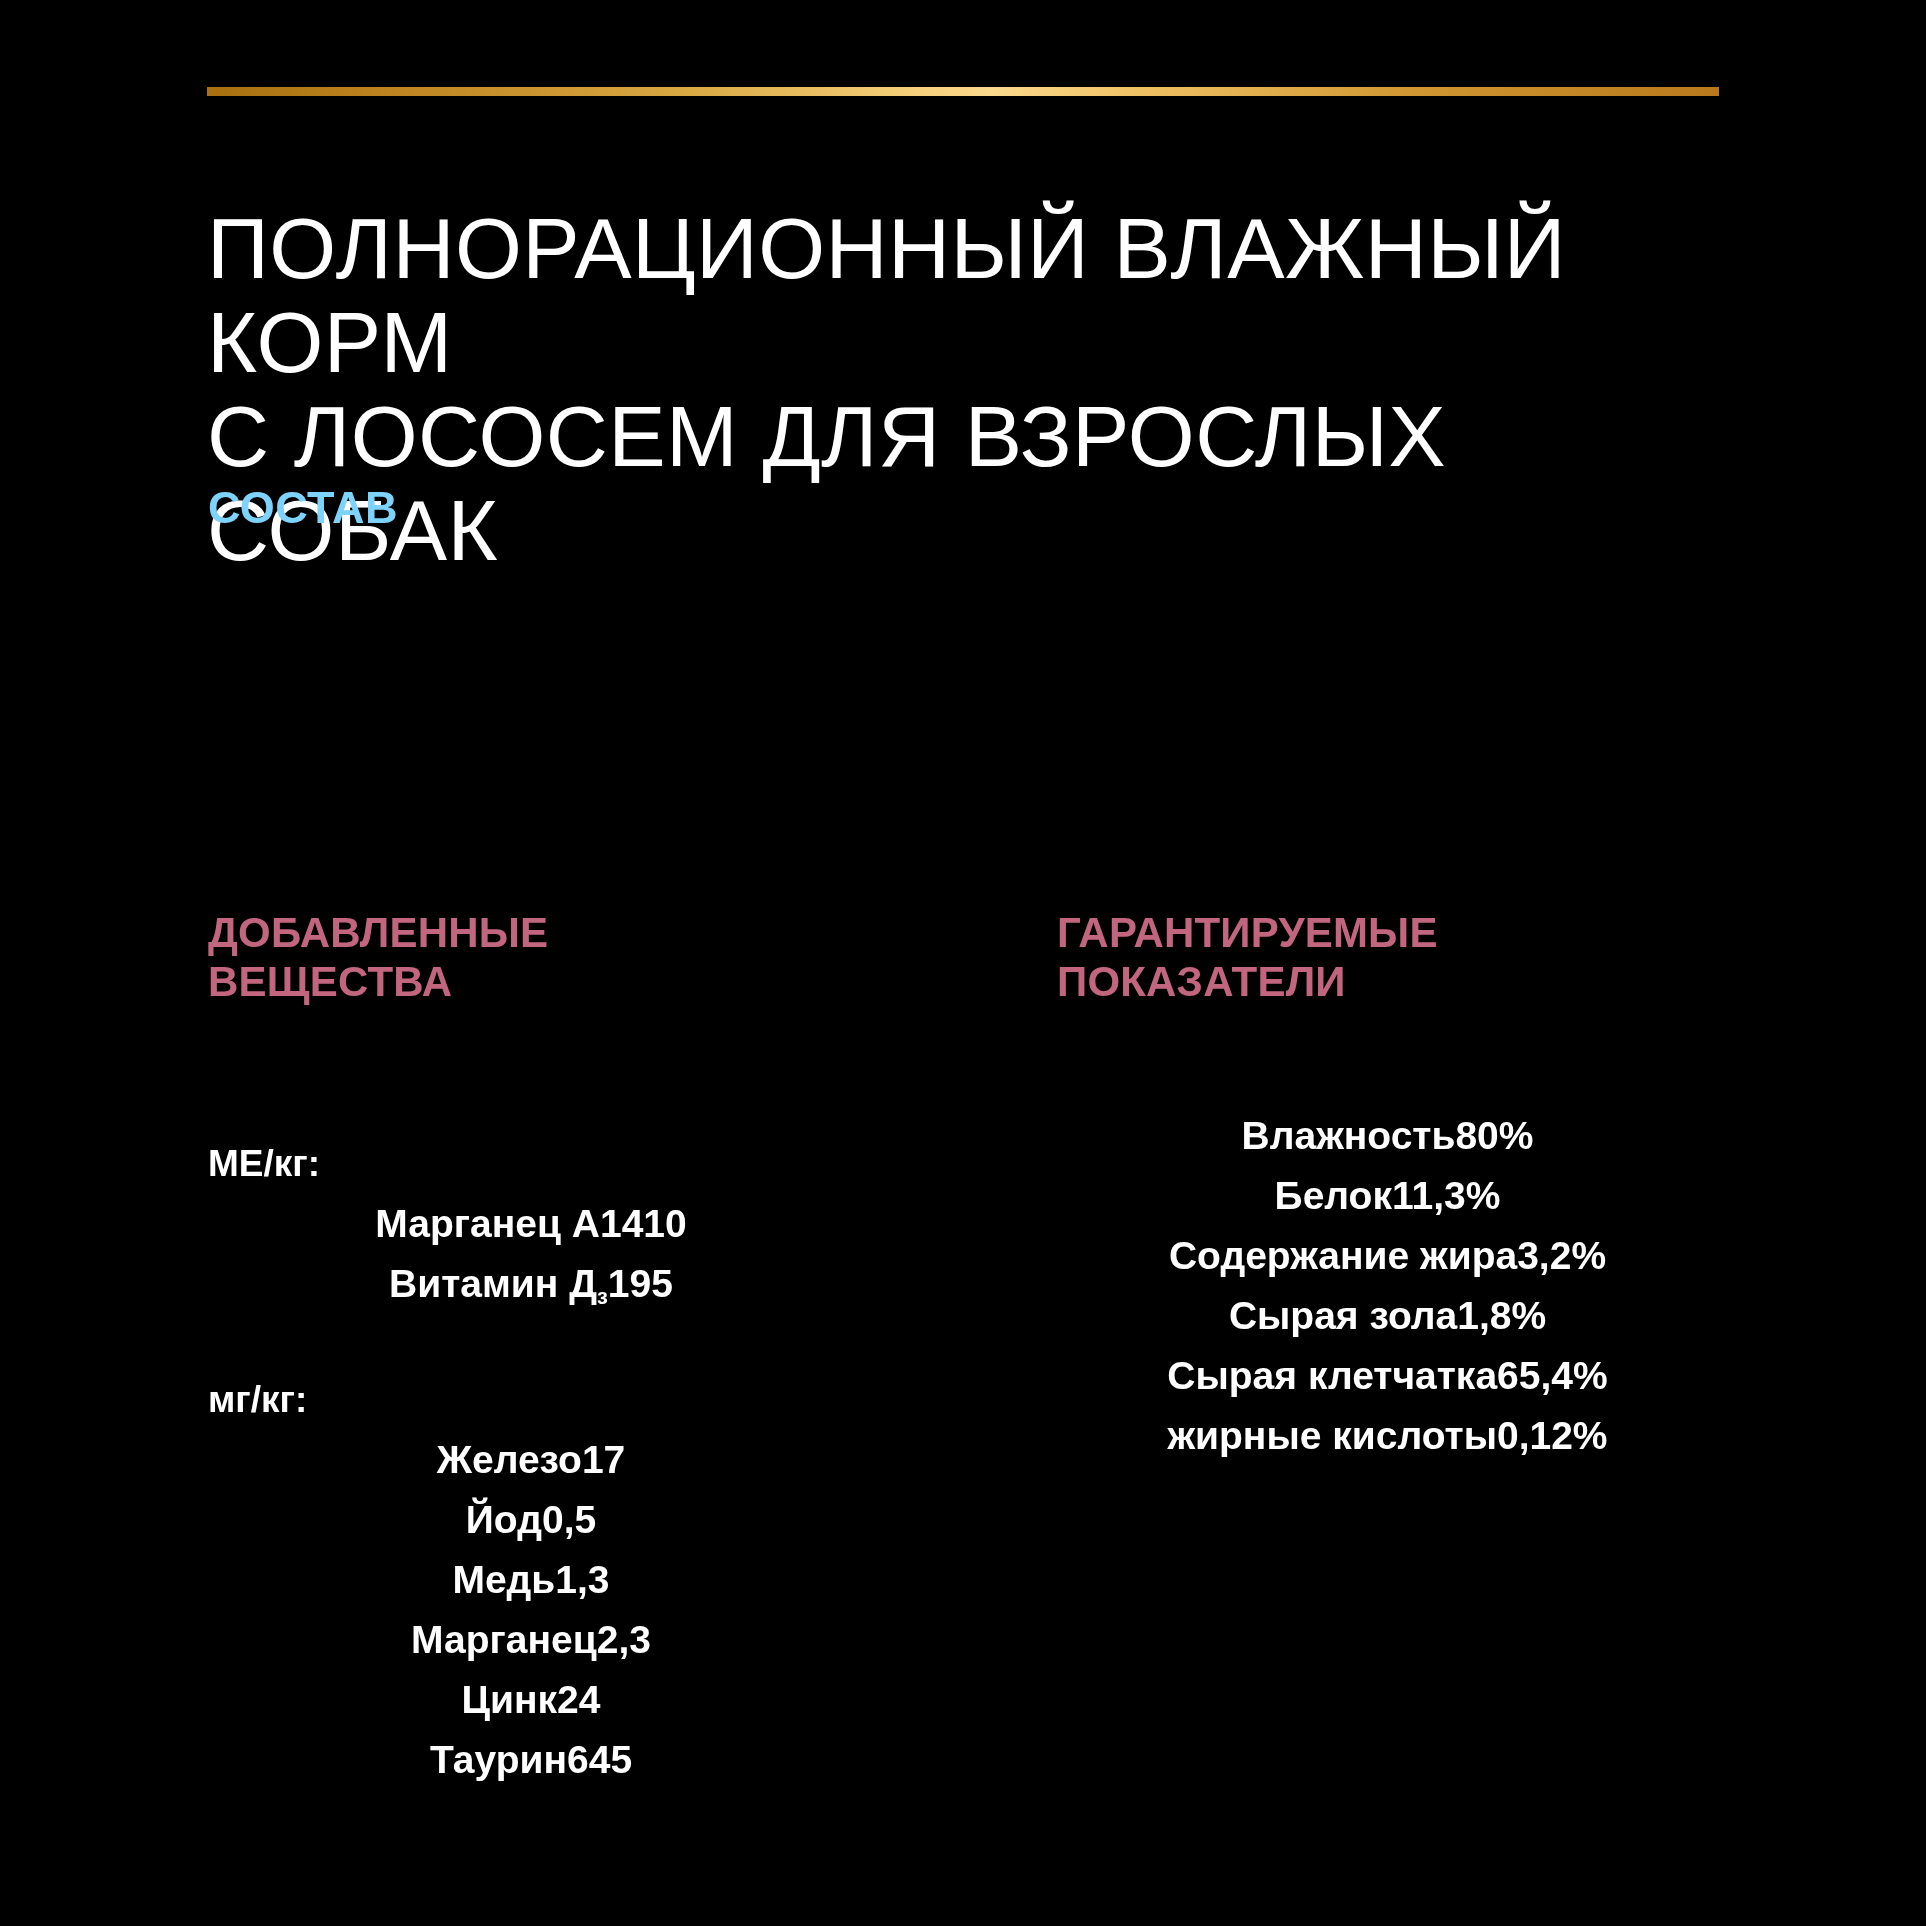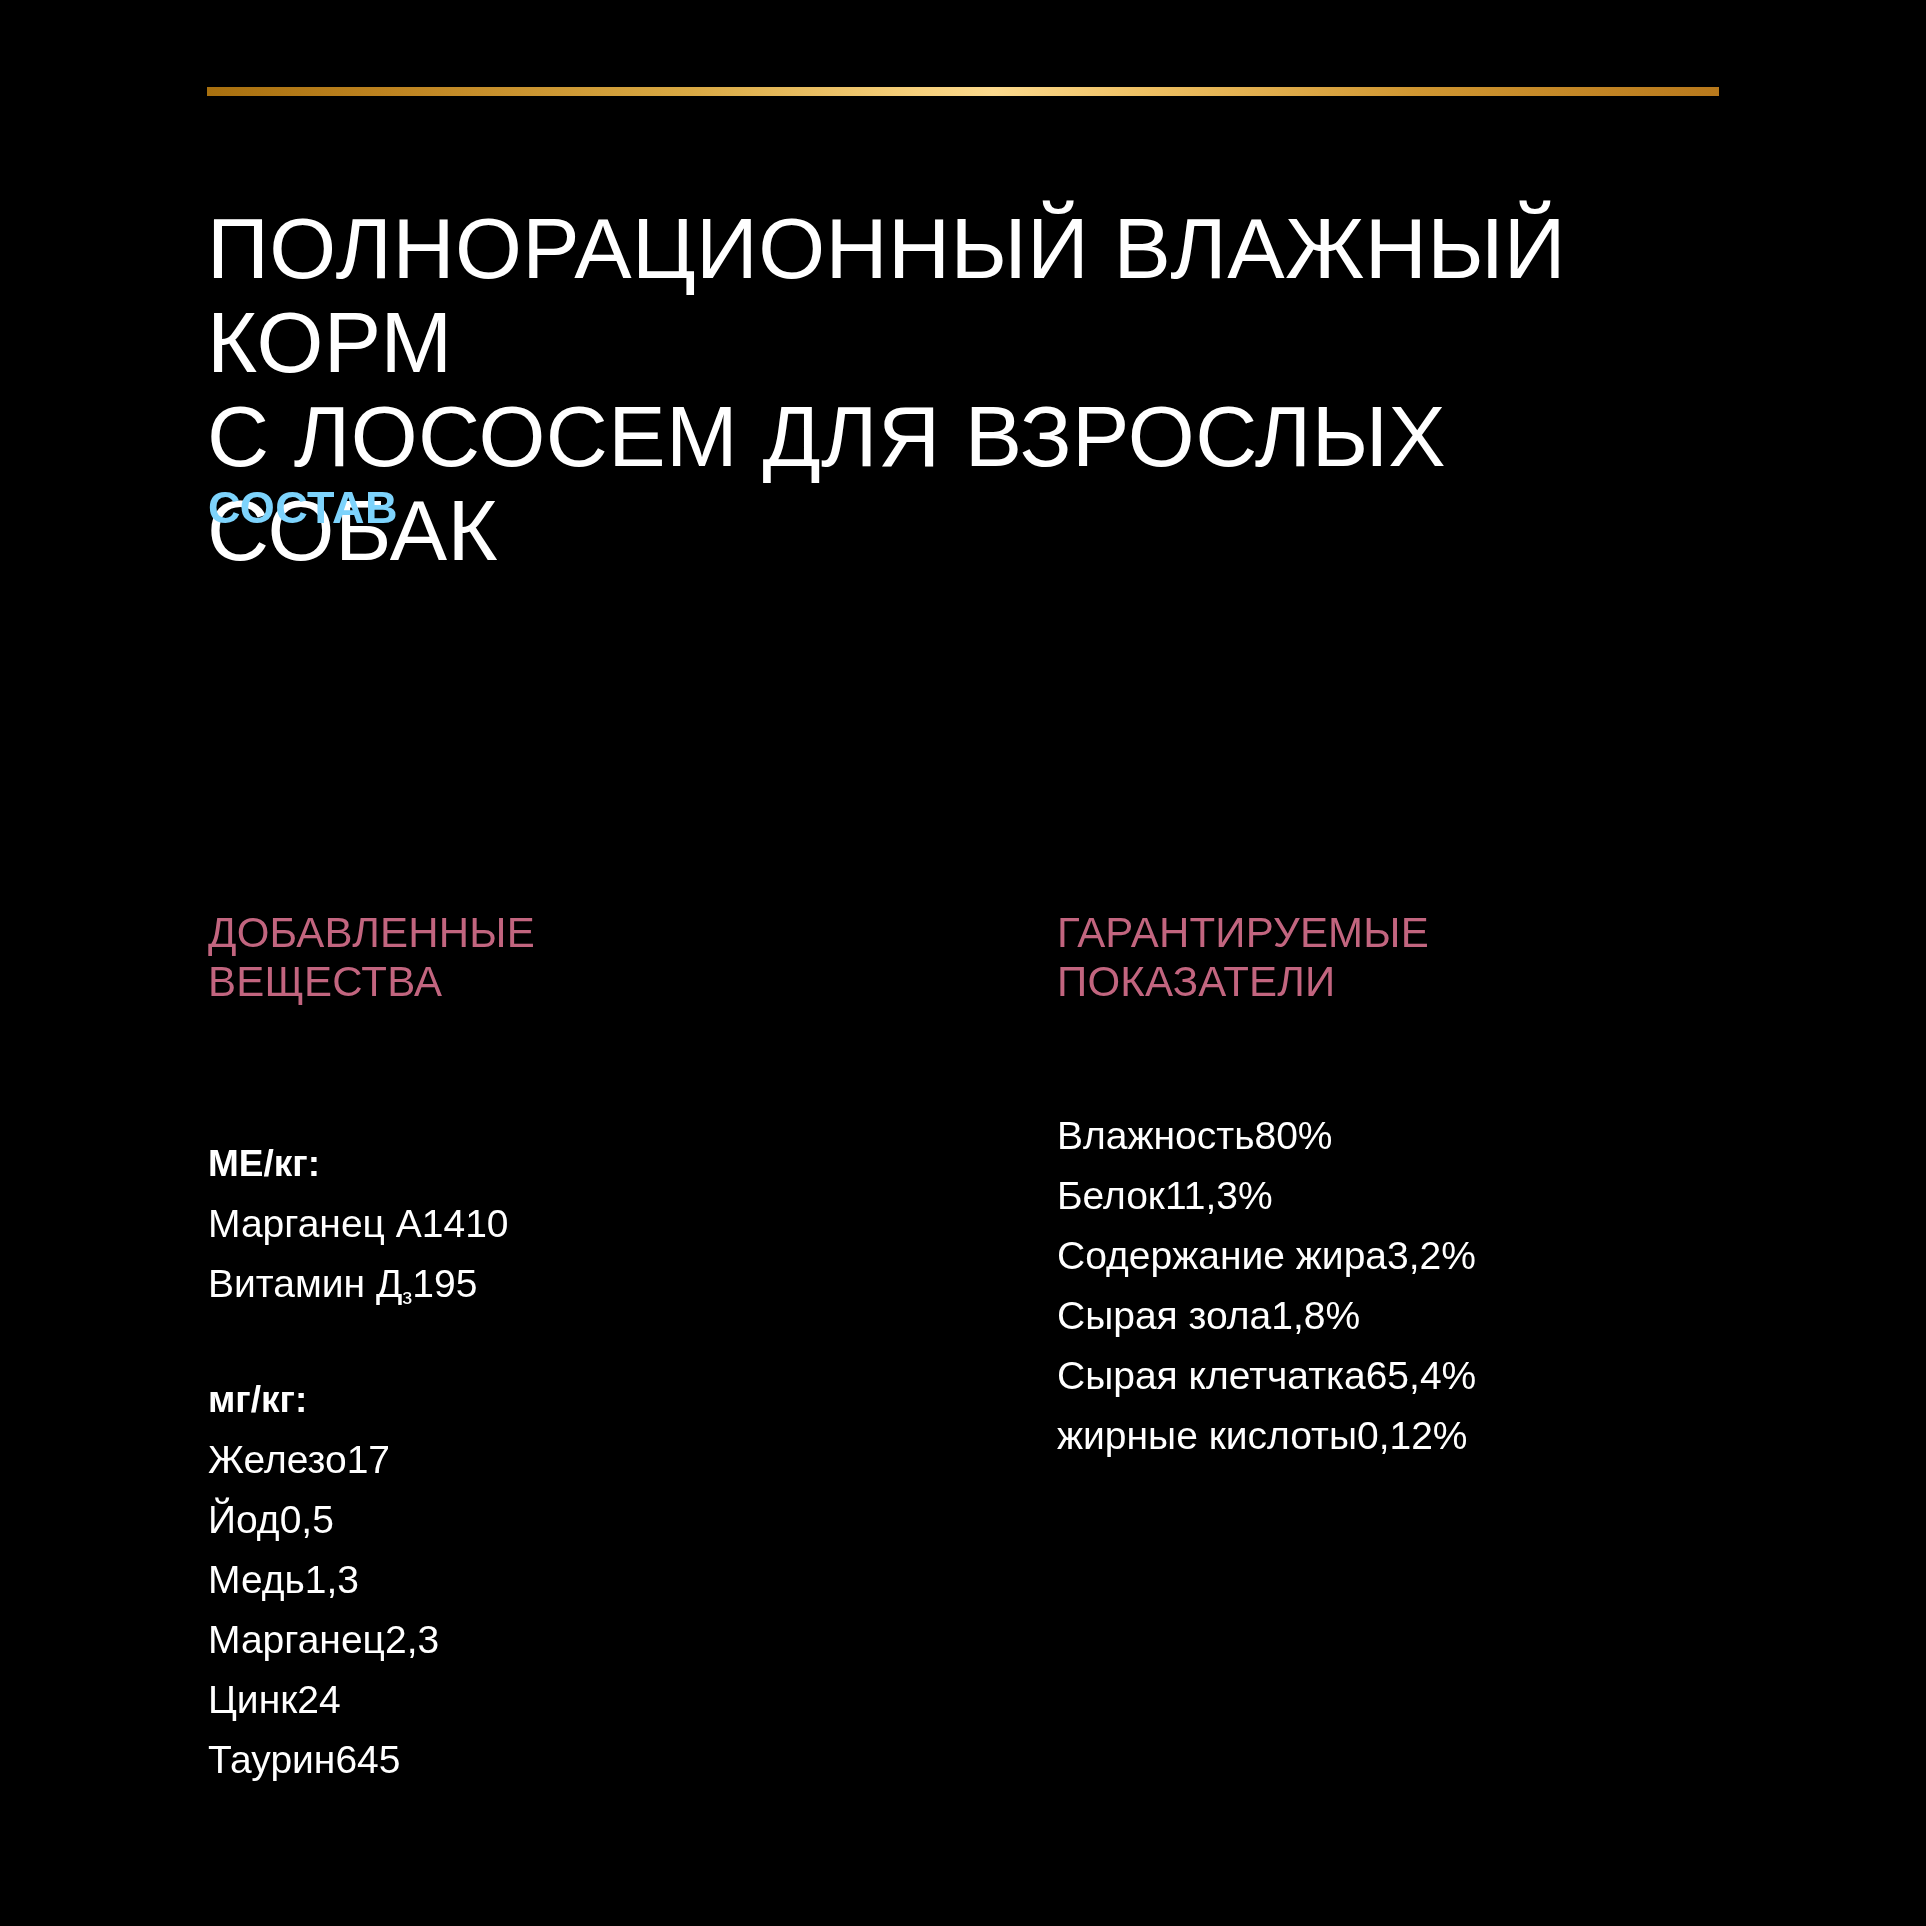--- a/index.html
+++ b/index.html
@@ -90,45 +90,45 @@
   .col {
     position: absolute;
     top: 0;
   }
   .col-left  { left: 208px;  width: 646px; }
   .col-right { left: 1057px; width: 661px; }
 
   .col-heading {
     color: #c2657f;
     font-size: 42px;
-    font-weight: 400;
+    font-weight: 700;
     line-height: 49px;
     letter-spacing: 0.2px;
     text-transform: uppercase;
     margin: 0 0 0 0;
     white-space: pre-line;
   }
 
   .unit-label {
     color: #ffffff;
     font-size: 37px;
     font-weight: 700;
     letter-spacing: 0px;
     margin: 0;
   }
 
   .rows { width: 100%; }
 
   .row {
     display: flex;
-    justify-content: flex-start;
+    justify-content: center;
     align-items: baseline;
     color: #ffffff;
     font-size: 39px;
-    font-weight: 400;
+    font-weight: 700;
     line-height: 60px;
     white-space: nowrap;
   }
   .row .label { text-align: left; }
   .row .value { text-align: right; }
 
   sub {
     font-size: 0.56em;
     vertical-align: baseline;
     position: relative;

